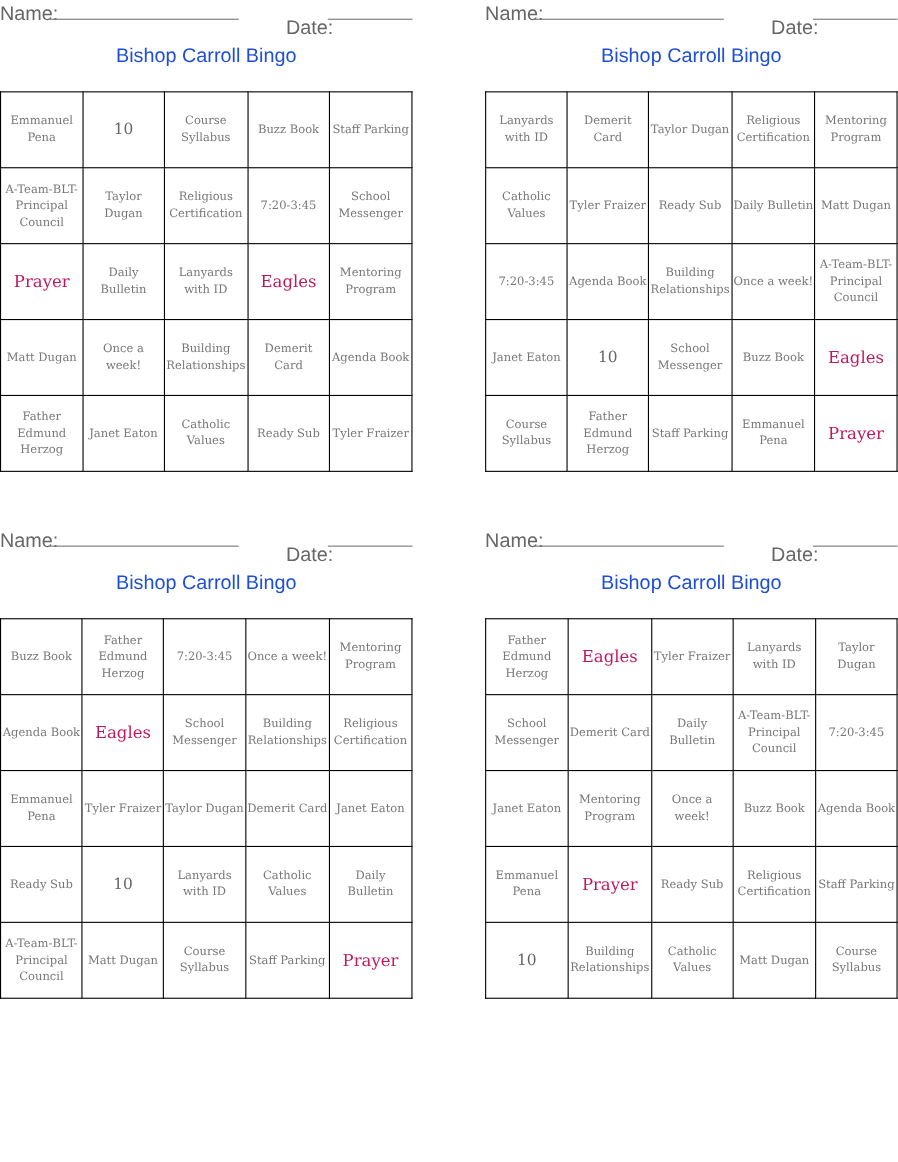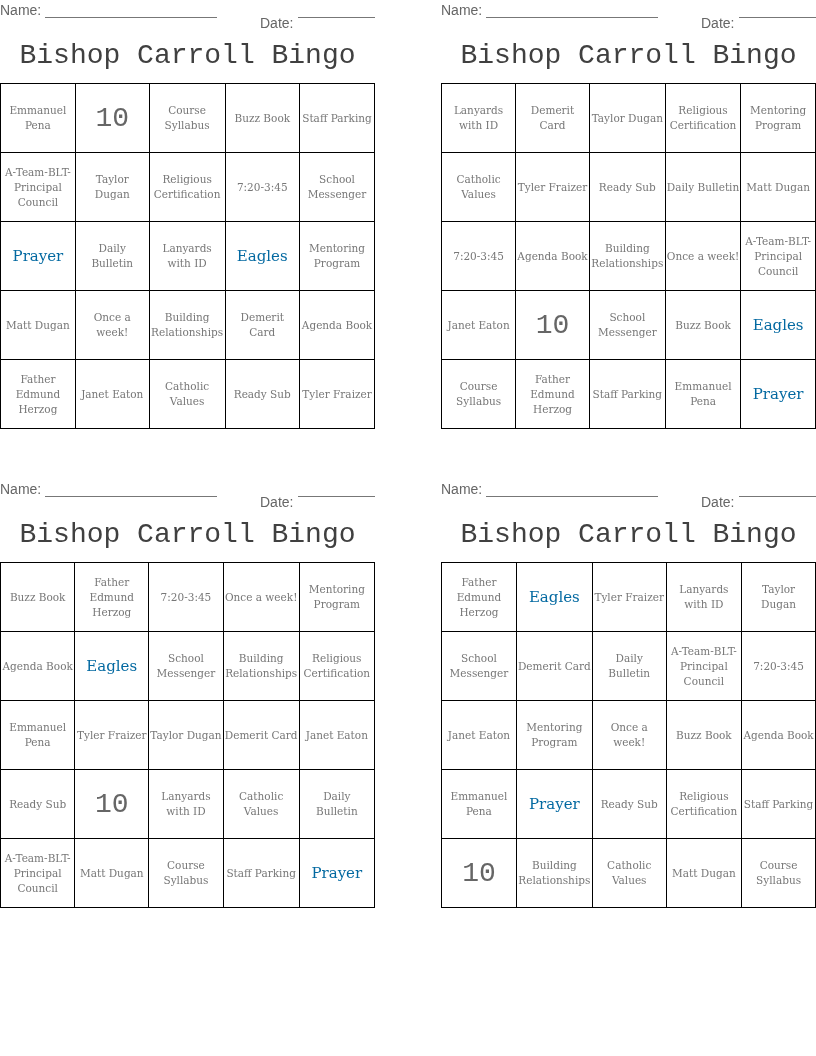--- a/index.html
+++ b/index.html
@@ -1,30 +1,30 @@
 <!DOCTYPE html>
 <html><head>
   <meta charset="utf-8">
   <style>
     html, body { margin: 0; padding: 0; background: #ffffff; }
     body { width: 816px; height: 1056px; position: relative; overflow: hidden; }
     .card { position: absolute; width: 375px; }
     .header { position: absolute; top: 0; left: 0; width: 375px; height: 22px;
-      font-family: "Liberation Sans", sans-serif; font-size: 14px; color: #666; }
+      font-family: "Liberation Sans", sans-serif; font-size: 18px; color: #666; }
     .name-label { position: absolute; left: 0; top: 2px; }
     .name-line { position: absolute; left: 45px; top: 17px; width: 172px; border-bottom: 1px solid #777; }
     .date-label { position: absolute; left: 260px; top: 15px; }
     .date-line { position: absolute; left: 298px; top: 17px; width: 77px; border-bottom: 1px solid #777; }
     .title { position: absolute; top: 40px; left: 0; width: 375px; text-align: center;
-      font-family: Liberation Mono, monospace; font-size: 28px; color: #404040; }
+      font-family: Liberation Sans, sans-serif; font-size: 18px; color: #1d4ed8; }
     .grid { position: absolute; top: 83px; left: 0; border-collapse: collapse; table-layout: fixed; }
     .grid td { width: 73px; height: 68px; border: 1px solid #000; text-align: center; vertical-align: middle;
       font-family: "DejaVu Serif", serif; font-size: 10.5px; line-height: 15px; color: #777; padding: 0 1px; overflow: hidden; }
-    .grid td.big { font-size: 15px; color: #0369a1; }
-    .grid td.num { font-size: 28px; color: #666; font-family: Liberation Mono, monospace; }
+    .grid td.big { font-size: 15px; color: #be185d; }
+    .grid td.num { font-size: 14px; color: #666; }
   </style>
 </head>
 <body>
 
 <div id="cards">
     <div class="card" style="left: 0px; top: 0px;">
     <div class="header">
       <span class="name-label">Name:</span>
       <span class="name-line"></span>
       <span class="date-label">Date:</span>

